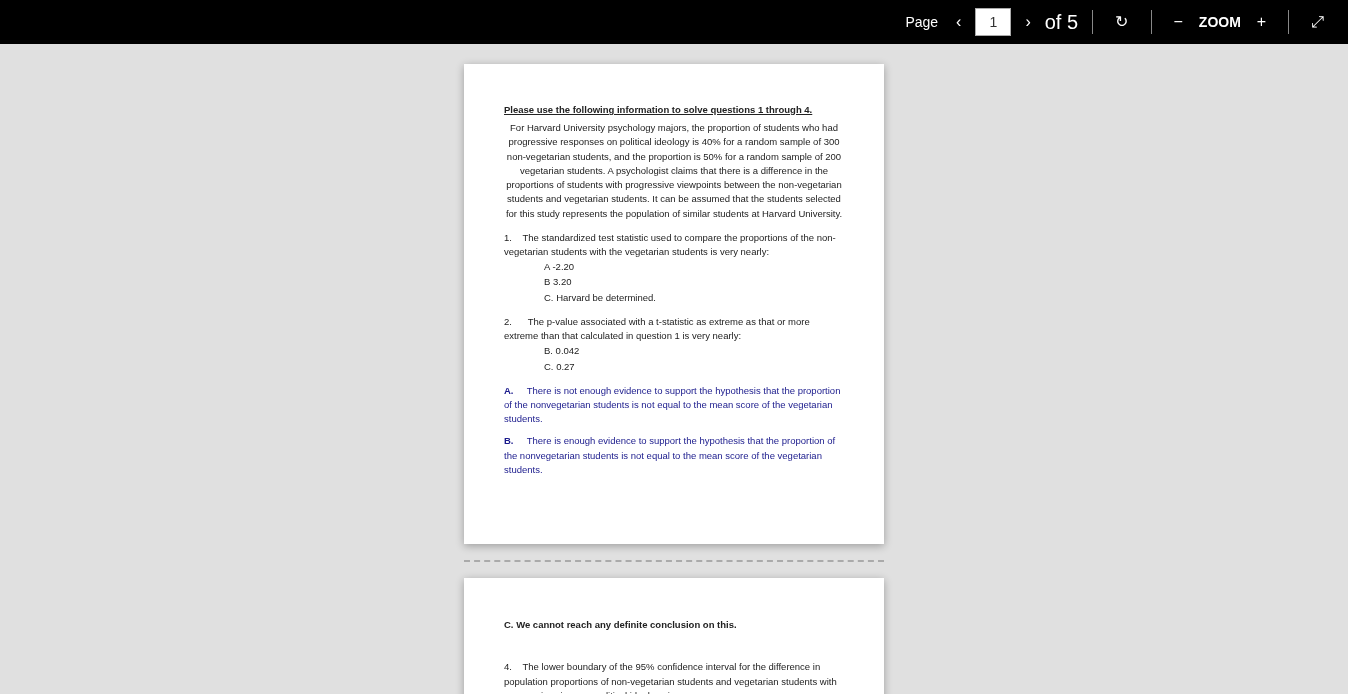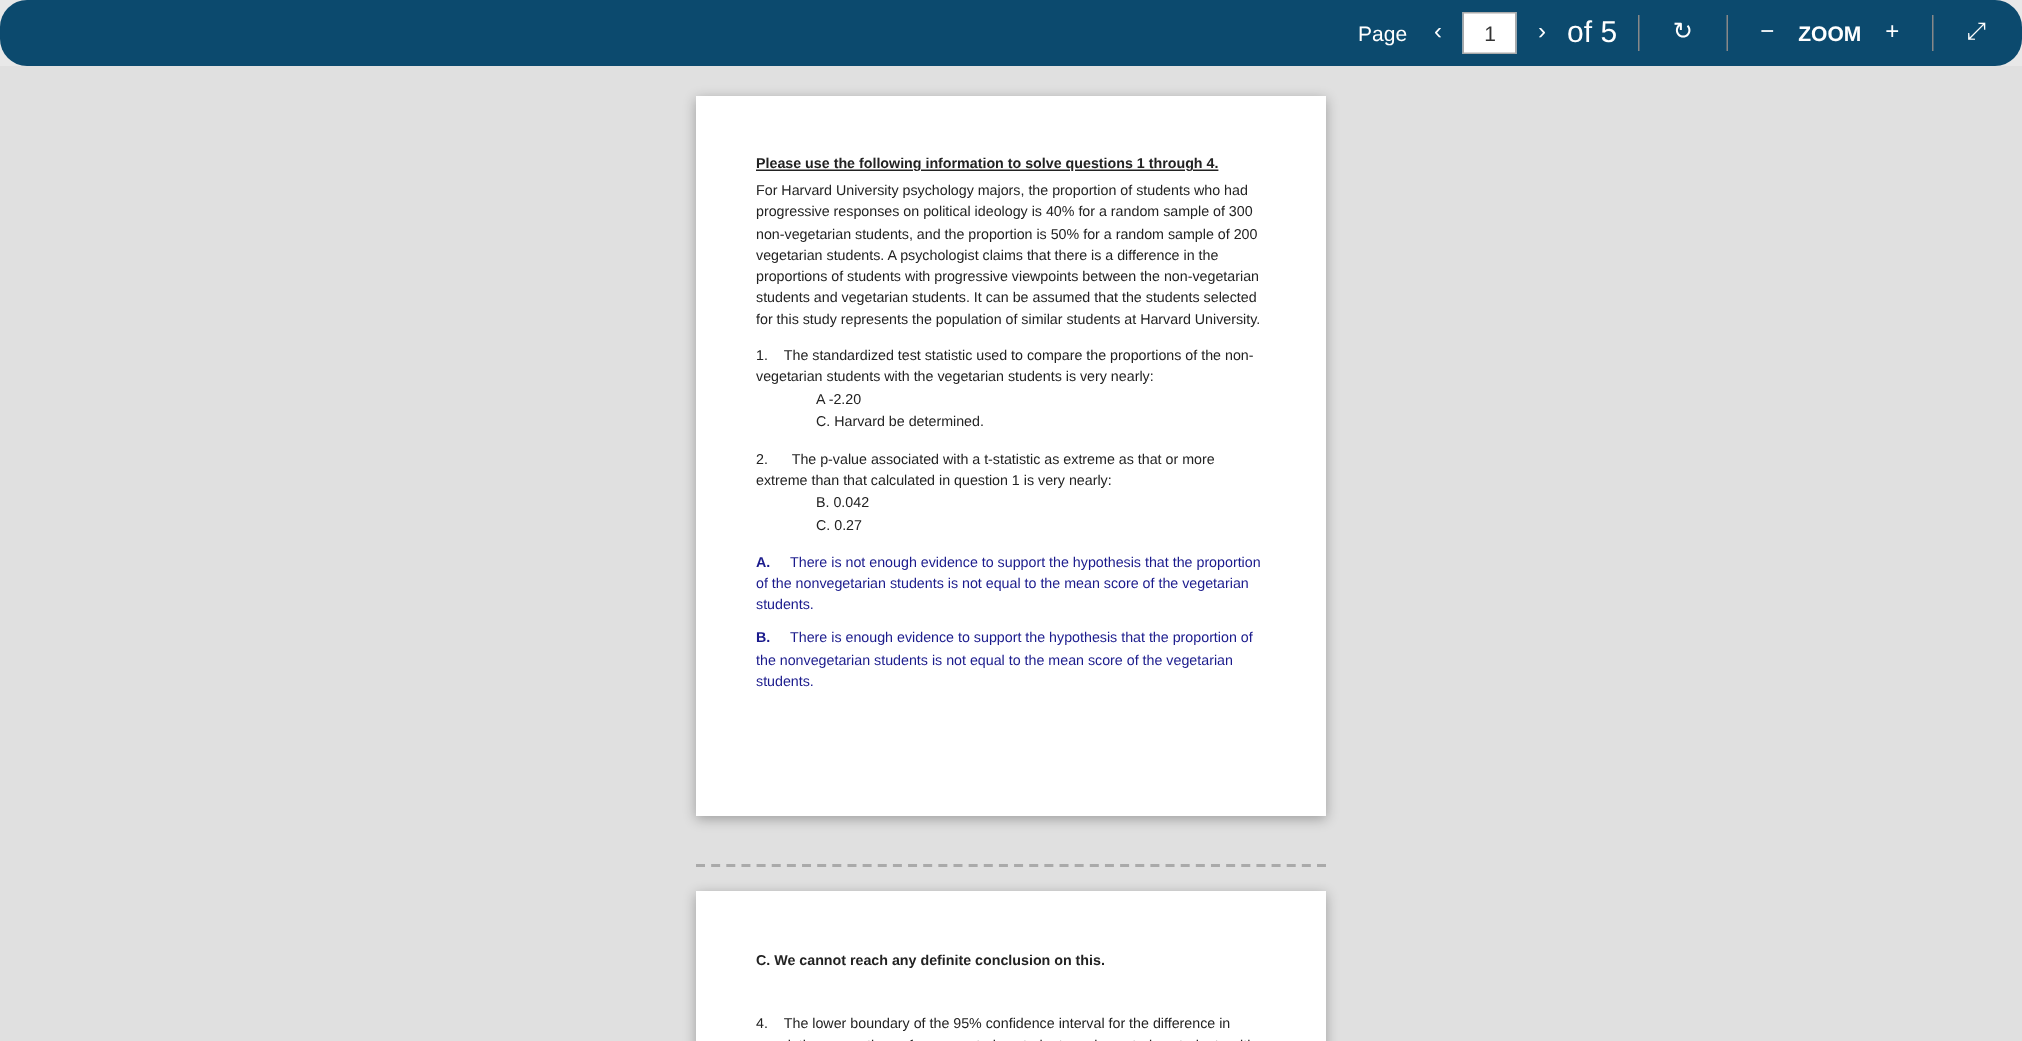--- a/index.html
+++ b/index.html
@@ -7,29 +7,28 @@
       font-family: Arial, sans-serif;
       background: #e8e8e8;
       height: 694px;
       overflow: hidden;
       display: flex;
       flex-direction: column;
     }
 
     
     #toolbar {
-      background: #0c4a6e;
+      background: #000000;
       height: 44px;
       display: flex;
       align-items: center;
       justify-content: flex-end;
       padding: 0 16px;
       gap: 8px;
       flex-shrink: 0;
-      border-radius: 18px;
     }
 
     .toolbar-label {
       color: #ffffff;
       font-size: 14px;
       margin-right: 4px;
     }
 
     .toolbar-nav-btn {
       background: none;
@@ -91,21 +90,21 @@
       gap: 0;
     }
 
     
     .pdf-page {
       background: #ffffff;
       width: 420px;
       min-height: 480px;
       box-shadow: 0 2px 8px rgba(0,0,0,0.3);
       padding: 40px 40px 60px 40px;
-      margin-bottom: 16px;
+      margin-bottom: 0;
       position: relative;
     }
 
     .page-divider {
       width: 420px;
       border: none;
       border-top: 2px dashed #aaa;
       margin: 16px 0;
     }
 
@@ -131,20 +130,21 @@
       color: #222;
       margin-bottom: 6px;
       display: block;
     }
 
     .doc-intro {
       font-size: 9.5px;
       color: #222;
       line-height: 1.5;
       margin-bottom: 10px;
+      text-align: center;
     }
 
     .doc-option {
       font-size: 9.5px;
       color: #222;
       padding-left: 40px;
       line-height: 1.6;
     }
 
     .doc-section {
@@ -192,20 +192,21 @@
     <div class="doc-section">
       <span class="doc-title">Please use the following information to solve questions 1 through 4.</span>
       <p class="doc-intro">For Harvard University psychology majors, the proportion of students who had progressive responses on political ideology is 40% for a random sample of 300 non-vegetarian students, and the proportion is 50% for a random sample of 200 vegetarian students.  A psychologist claims that there is a difference in the proportions of students with progressive viewpoints between the non-vegetarian students and vegetarian students. It can be assumed that the students selected for this study represents the population of similar students at Harvard University.</p>
     </div>
 
     <div class="doc-section">
       <p class="doc-text">
         <span>1.</span>&nbsp;&nbsp;&nbsp;&nbsp;<span>The standardized test statistic used to compare the proportions of the non-vegetarian students with the vegetarian students is very nearly:</span>
       </p>
       <p class="doc-option">A  -2.20</p>
+      <p class="doc-option">B  3.20</p>
       <p class="doc-option">C.  Harvard be determined.</p>
     </div>
 
     <div class="doc-section" style="margin-top:10px;">
       <p class="doc-text">
         <span>2.</span>&nbsp;&nbsp;&nbsp;&nbsp;&nbsp;&nbsp;<span>The p-value associated with a t-statistic as extreme as that or more extreme than that calculated in question 1 is very nearly:</span>
       </p>
       <p class="doc-option">B. 0.042</p>
       <p class="doc-option">C. 0.27</p>
     </div>

